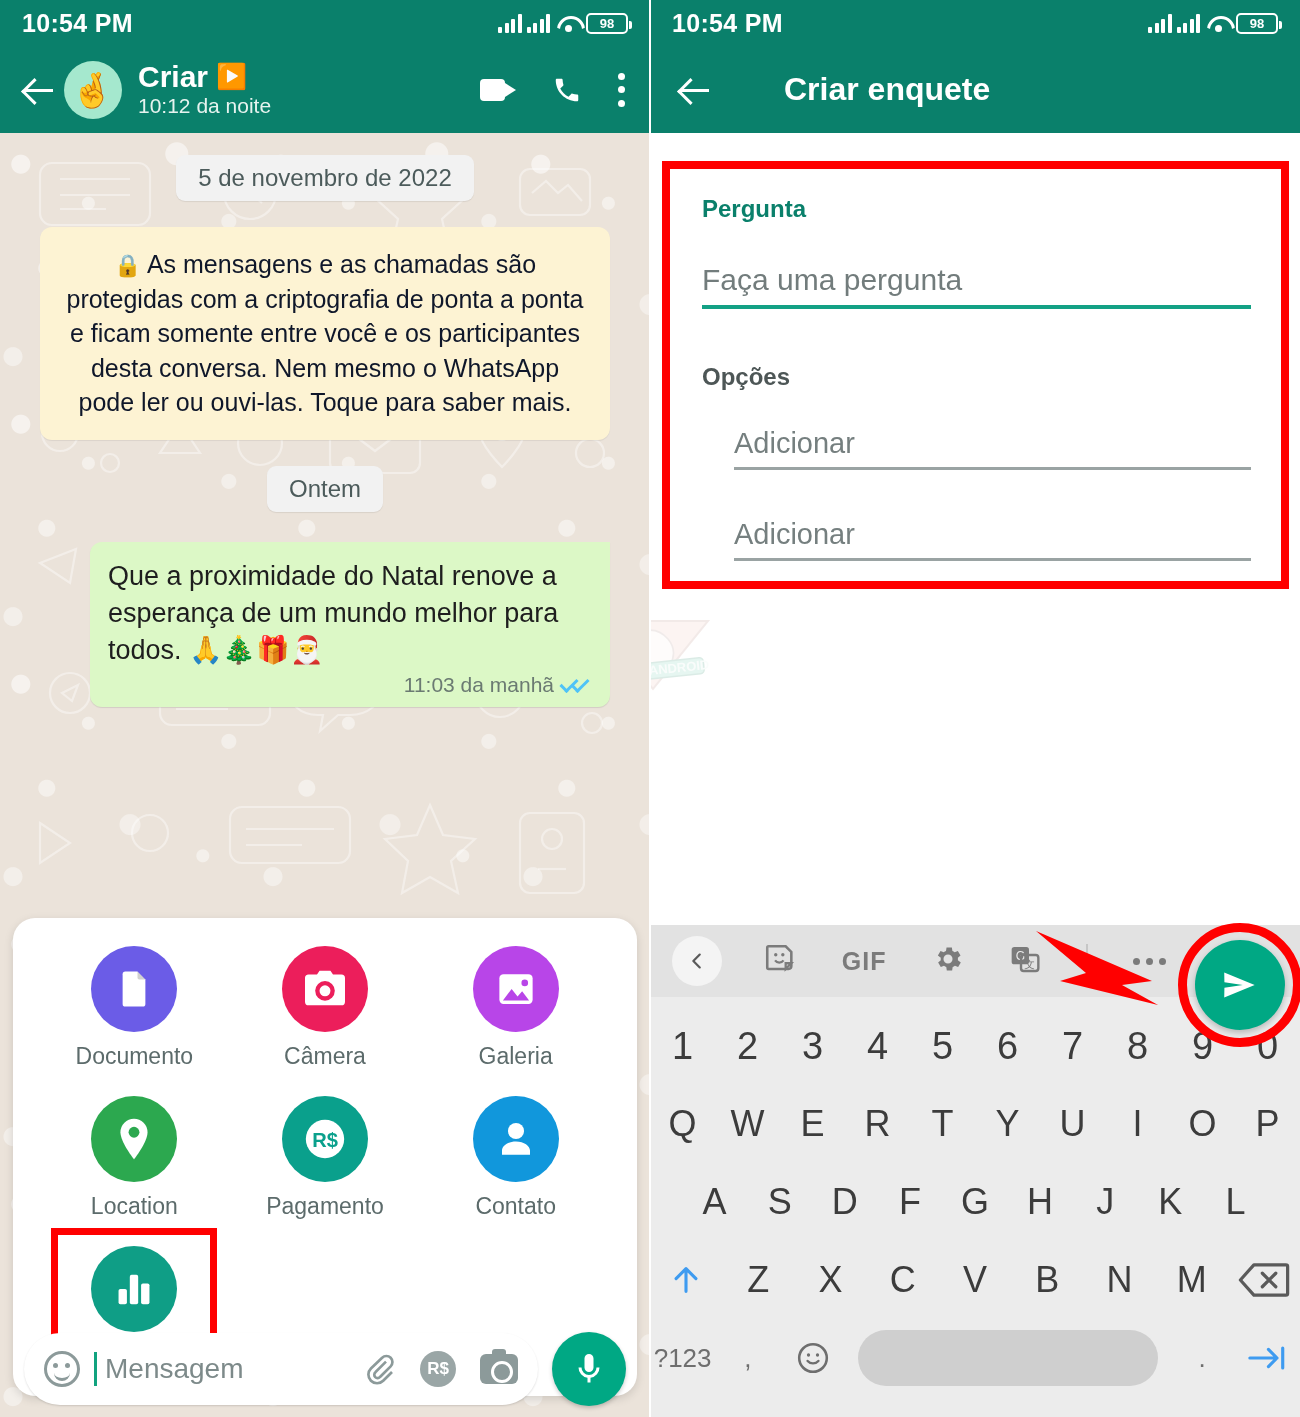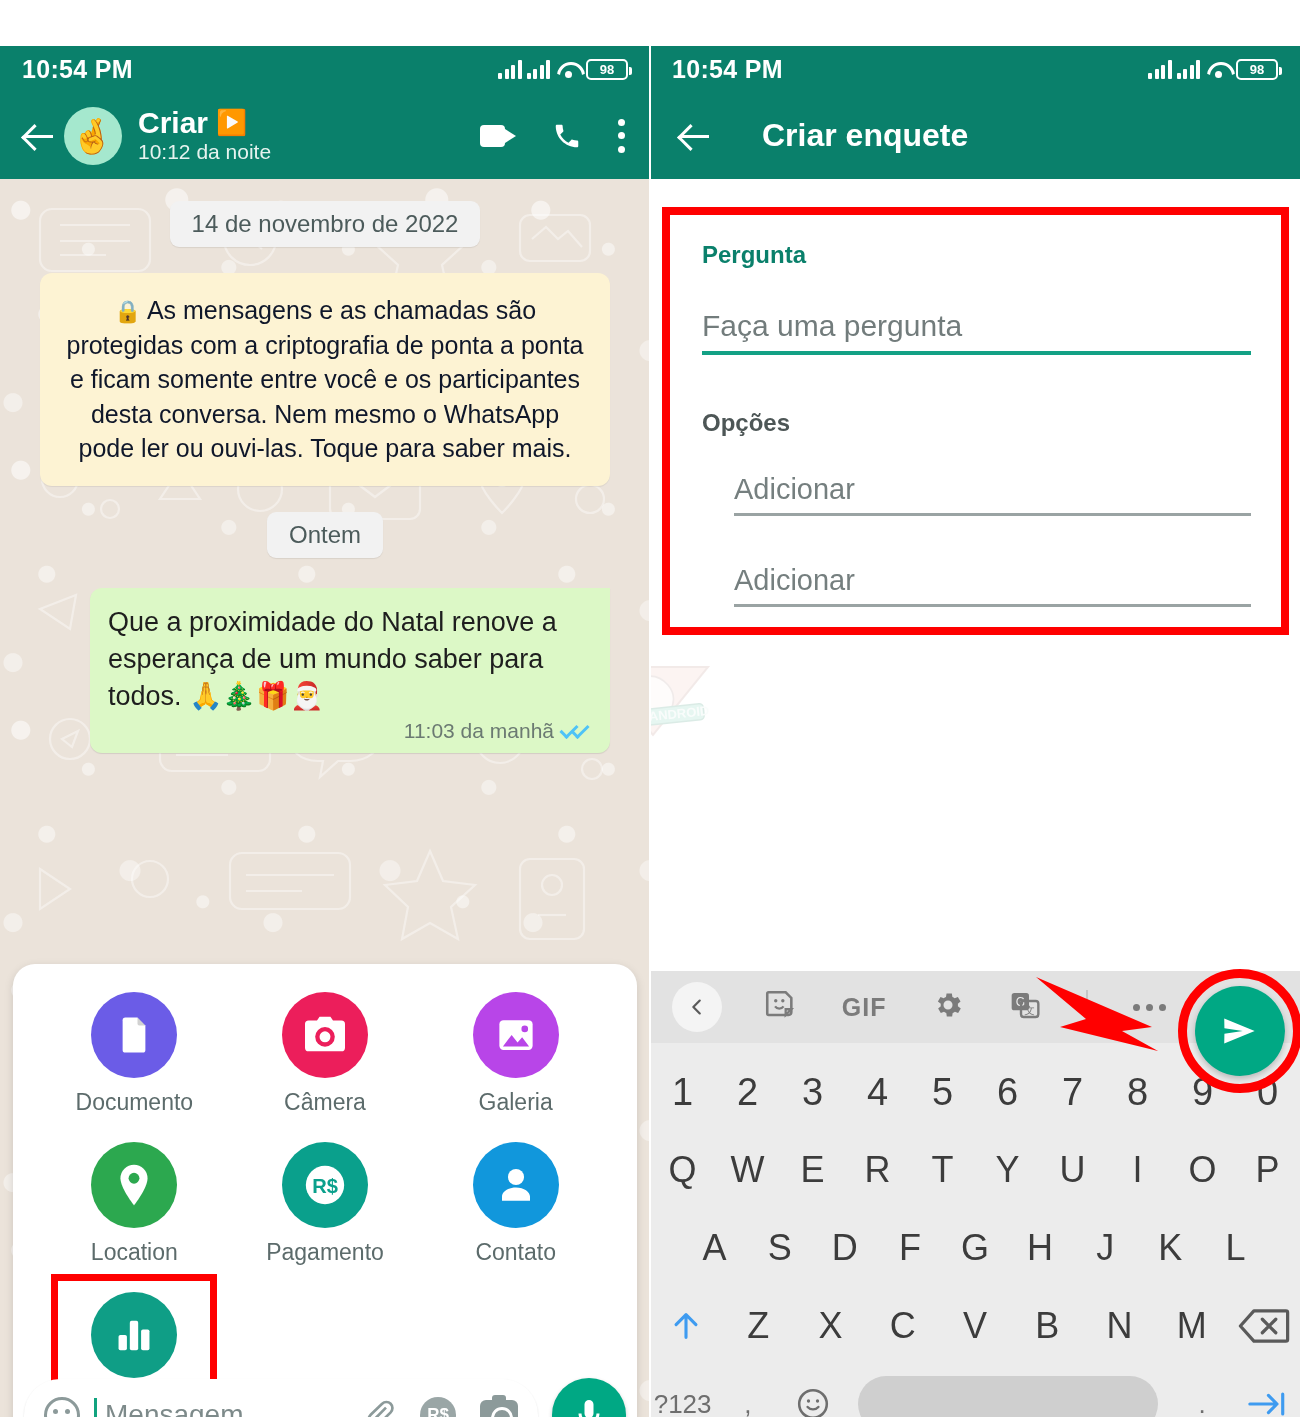--- a/index.html
+++ b/index.html
@@ -3,21 +3,21 @@
 <meta charset="utf-8">
 <style>
   * { box-sizing: border-box; margin: 0; padding: 0; }
   body {
     width: 1300px; height: 1417px;
     font-family: "Liberation Sans", sans-serif;
     background: #ffffff;
     overflow: hidden;
     position: relative;
   }
-  .screens { display: flex; width: 1300px; height: 1328px; margin-top: 46px; }
+  .screens { display: flex; width: 1300px; height: 1328px; }
   .screen { width: 650px; height: 1417px; position: relative; overflow: hidden; }
   .divider { position: absolute; left: 649px; top: 0; width: 2px; height: 1417px; background: #ffffff; z-index: 60; }
 
   
   .statusbar {
     height: 46px; background: #0A806B;
     display: flex; align-items: center; justify-content: space-between;
     padding: 0 22px; color: #fff;
   }
   .statusbar .clock { font-size: 25px; font-weight: bold; letter-spacing: .3px; }
@@ -191,21 +191,21 @@
     content: ""; position: absolute; left: 11px; top: 7px; width: 16px; height: 16px;
     border: 3px solid #fff; border-radius: 50%;
   }
   .mic-fab {
     width: 74px; height: 74px; border-radius: 50%; background: #00A884;
     display: flex; align-items: center; justify-content: center; flex: 0 0 auto;
     box-shadow: 0 2px 4px rgba(0,0,0,.2);
   }
 
   
-  .poll-appbar { height: 87px; background: #0A806B; display: flex; align-items: center; padding: 0 24px; gap: 46px; }
+  .poll-appbar { height: 87px; background: #0A806B; display: flex; align-items: center; padding: 0 24px; gap: 68px; }
   .poll-title { color: #fff; font-size: 32px; font-weight: bold; }
   .poll-area { position: absolute; left: 0; top: 133px; width: 650px; height: 1284px; background: #fff; }
   .poll-card { position: absolute; left: 12px; top: 28px; width: 627px; height: 428px; border: 8px solid #FF0000; background: #fff; }
   .poll-inner { padding: 26px 30px 0 32px; }
   .lbl-pergunta { color: #0A806B; font-size: 24px; font-weight: bold; }
   .q-field { margin-top: 40px; border-bottom: 4px solid #13A185; padding-bottom: 8px; }
   .q-field .ph { font-size: 30px; color: #727C7C; }
   .lbl-opcoes { margin-top: 54px; color: #4D5656; font-size: 24px; font-weight: bold; }
   .opt-field { margin: 36px 0 0 32px; border-bottom: 3px solid #9AA3A3; padding-bottom: 7px; }
   .opt-field .ph { font-size: 29px; color: #757F7F; }
@@ -358,31 +358,31 @@
           <circle cx="590" cy="930" r="16"></circle>
             <path d="M30 980l28 18-28 18z"></path>
           <circle cx="600" cy="1040" r="20"></circle>
             <path d="M592 1040l18-9-6 18z"></path>
           <rect x="20" y="1100" width="80" height="48" rx="12"></rect>
             <path d="M34 1118h52M34 1132h34"></path>
           <circle cx="615" cy="1180" r="12"></circle>
         </g>
       </svg>
 
-      <div class="daychip">14 de novembro de 2022</div>
+      <div class="daychip">5 de novembro de 2022</div>
 
       <div class="enc-notice">
         <span class="lockglyph">🔒</span>
         <span>As mensagens e as chamadas são protegidas com a criptografia de ponta a ponta e ficam somente entre você e os participantes desta conversa. Nem mesmo o WhatsApp pode ler ou ouvi-las. Toque para saber mais.</span>
       </div>
 
       <div class="daychip" style="margin-top:26px;">Ontem</div>
 
       <div class="bubble-out">
-        <div class="txt">Que a proximidade do Natal renove a esperança de um mundo saber para todos. 🙏🎄🎁🎅</div>
+        <div class="txt">Que a proximidade do Natal renove a esperança de um mundo melhor para todos. 🙏🎄🎁🎅</div>
         <div class="bubble-meta">
           <span class="t">11:03 da manhã</span>
           <span class="ticks"></span>
         </div>
       </div>
 
       <div class="attach-panel">
         <div class="attach-grid" id="attach-grid">
             <div class="attach-item">
               <span class="attach-circle" style="background:#6B5CE7">

